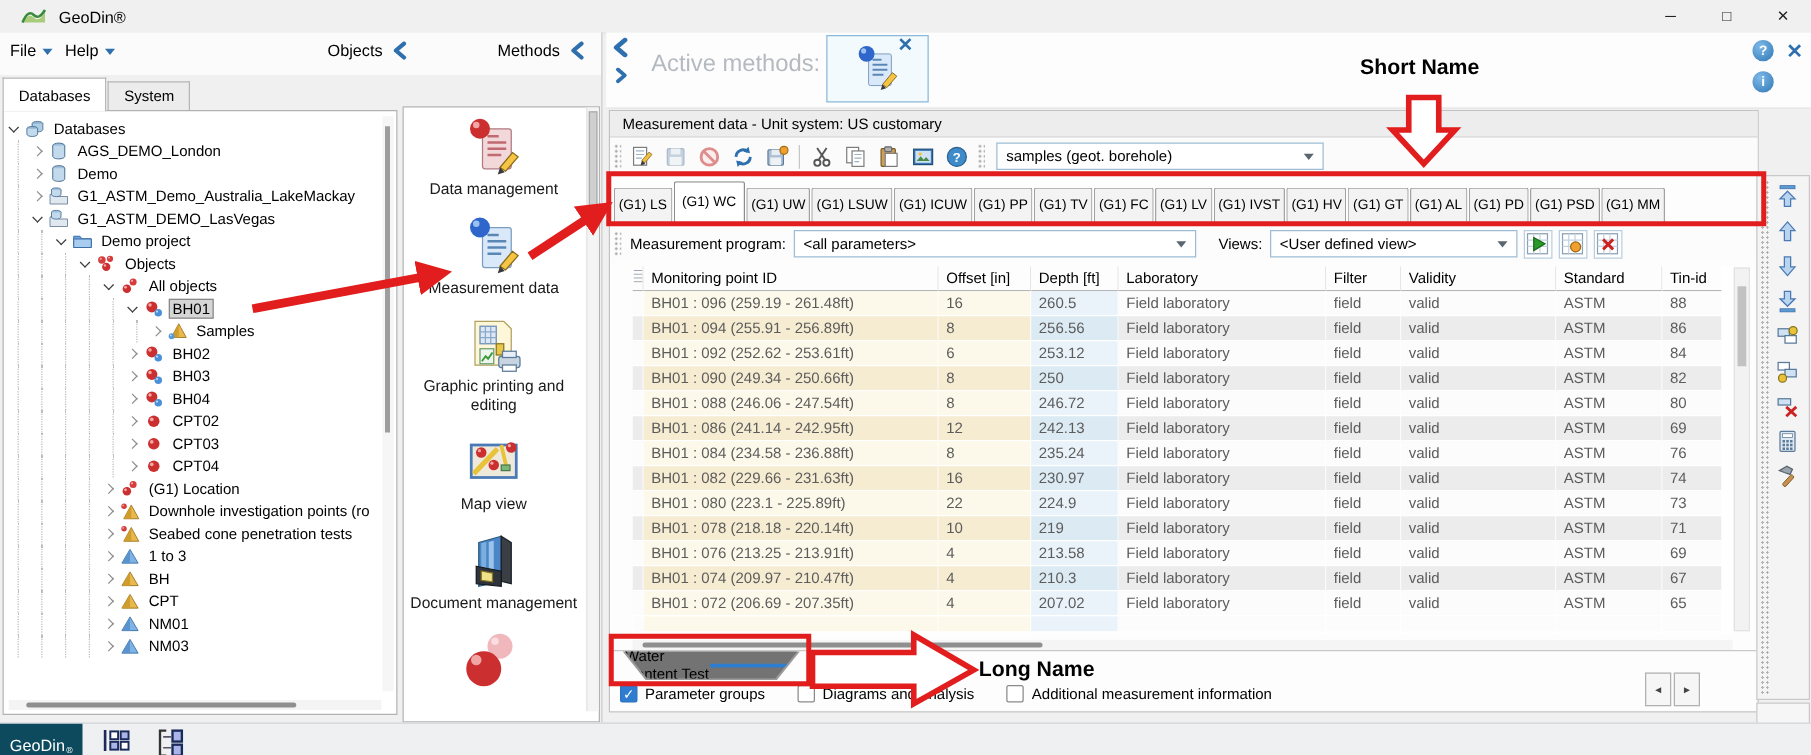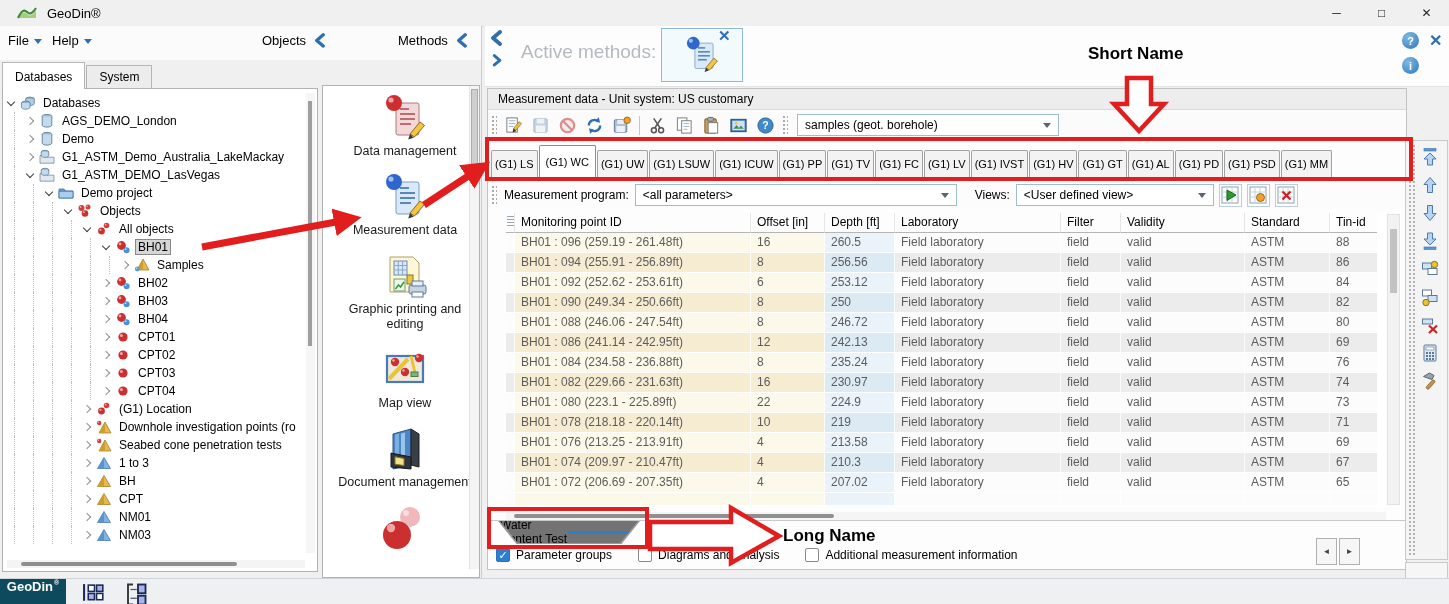--- a/index.html
+++ b/index.html
@@ -39,21 +39,21 @@
   .ticon svg{width:16px;height:16px}
   .tlabel{padding:1px 3px}
   .tlabel.sel{background:#d6d6d6;border:1px solid #888;padding:0 2px}
   .tree-vscroll{position:absolute;right:2px;top:4px;width:9px;height:460px;background:#f6f6f6}
   .tree-vscroll .thumb{margin:8px 2px;width:4px;height:245px;background:#9e9e9e}
   .tree-hscroll{position:absolute;left:4px;bottom:3px;width:298px;height:8px;background:#f4f4f4}
   .tree-hscroll .thumb{position:absolute;left:14px;top:2px;width:216px;height:4px;background:#8f8f8f;border-radius:2px}
   
   .launcher{position:absolute;left:322px;top:85px;width:158px;height:493px;background:#fff;
             border:1px solid #b2b2b2;box-sizing:border-box;overflow:hidden;padding-top:8px}
-  .l-item{width:144px;margin:0 0 14px 10px;display:flex;flex-direction:column;align-items:center}
+  .l-item{width:144px;margin:0 0 14px 0;display:flex;flex-direction:column;align-items:center}
   .l-icon{width:48px;height:48px}
   .l-label{font-size:12.5px;color:#1a1a1a;text-align:center;line-height:15px;margin-top:2px}
   .l-scroll{position:absolute;right:1px;top:1px;width:9px;height:483px;background:#f4f4f4;border-left:1px solid #e2e2e2}
   .l-scroll .thumb{margin:3px 1px;height:86px;background:#cfcfcf;border:1px solid #ababab}
   .vsplit{position:absolute;left:481px;top:26px;width:1px;height:552px;background:#cccccc}
   
   .rp-band{position:absolute;left:485px;top:26px;width:964px;height:60px;background:#fdfdfd;
            border-bottom:1px solid #e2e2e2}
   .am-label{position:absolute;left:36px;top:15px;font-size:19px;color:#b4bac0}
   .am-btn{position:absolute;left:176px;top:2px;width:80px;height:52px;border:1px solid #8db9da;
@@ -143,22 +143,22 @@
   .side-toolbar .dots{position:absolute;left:2px;top:3px;bottom:3px;width:7px;
       background-image:radial-gradient(circle,#b2b2b2 0.8px,transparent 1px);background-size:4px 4px}
   .st-icons{position:absolute;left:11px;top:4px;display:flex;flex-direction:column}
   .st-icon{width:26px;height:24px;margin-bottom:4px;display:flex;align-items:center;justify-content:center}
   .st-icon svg{width:20px;height:20px}
   .side-box{position:absolute;left:1405px;top:562px;width:43px;height:27px;border:1px solid #c9c9c9;
             background:#f6f6f6;box-sizing:border-box}
   
   .statusbar{position:absolute;left:0;top:578px;width:1449px;height:26px;background:#eef0f2;
              border-top:1px solid #cfd4d8;display:flex;align-items:center;box-sizing:border-box}
-  .sb-logo{width:66px;height:25px;background:#0e4a5e;color:#fff;font-weight:bold;font-size:13px;
-           display:flex;align-items:flex-start;justify-content:center}
+  .sb-logo{width:66px;height:25px;background:#0e4a5e;color:#fff;font-weight:normal;font-size:13px;
+           display:flex;align-items:flex-end;justify-content:center}
   .sb-logo sup{font-size:7px;margin-left:1px}
   .sb-icon{margin-left:16px;width:25px;height:20px}
   
   .overlay{position:absolute;left:0;top:0;width:1449px;height:604px;pointer-events:none;z-index:60}
   .ann-text{position:absolute;font-size:17px;font-weight:bold;color:#000;z-index:61;white-space:nowrap}
 </style>
 </head>
 <body>
 
 <div class="titlebar">
@@ -417,37 +417,20 @@
         </div>
         <div class="ticon">
           <svg viewBox="0 0 16 16">
             <circle cx="6.5" cy="6.5" r="4.4" fill="#cc2f2f"></circle>
             <circle cx="5" cy="5" r="1.4" fill="#f2a8a8"></circle>
             <circle cx="11.6" cy="11.2" r="3" fill="#4a90d9"></circle>
             <circle cx="10.6" cy="10.2" r=".9" fill="#bcd8f2"></circle>
           </svg>
         </div>
         <div class="tlabel">BH04</div>
-      </div>
-      <div class="tree-row">
-        <div class="guide"></div>
-        <div class="guide"></div>
-        <div class="guide"></div>
-        <div class="guide"></div>
-        <div class="guide"></div>
-        <div class="chev-box">
-          <span class="chev"></span>
-        </div>
-        <div class="ticon">
-          <svg viewBox="0 0 16 16">
-            <circle cx="8" cy="8" r="4.6" fill="#cc2f2f"></circle>
-            <circle cx="6.4" cy="6.4" r="1.5" fill="#f2a8a8"></circle>
-          </svg>
-        </div>
-        <div class="tlabel">CPT01</div>
       </div>
       <div class="tree-row">
         <div class="guide"></div>
         <div class="guide"></div>
         <div class="guide"></div>
         <div class="guide"></div>
         <div class="guide"></div>
         <div class="chev-box">
           <span class="chev"></span>
         </div>

